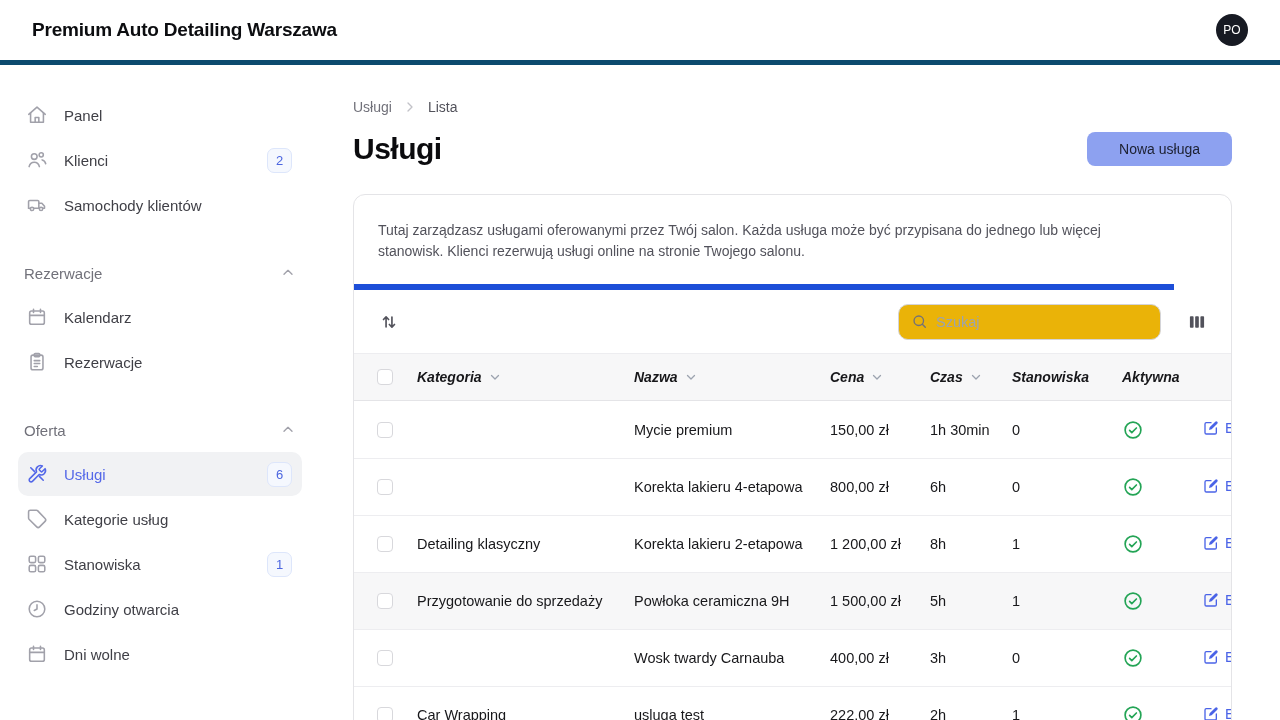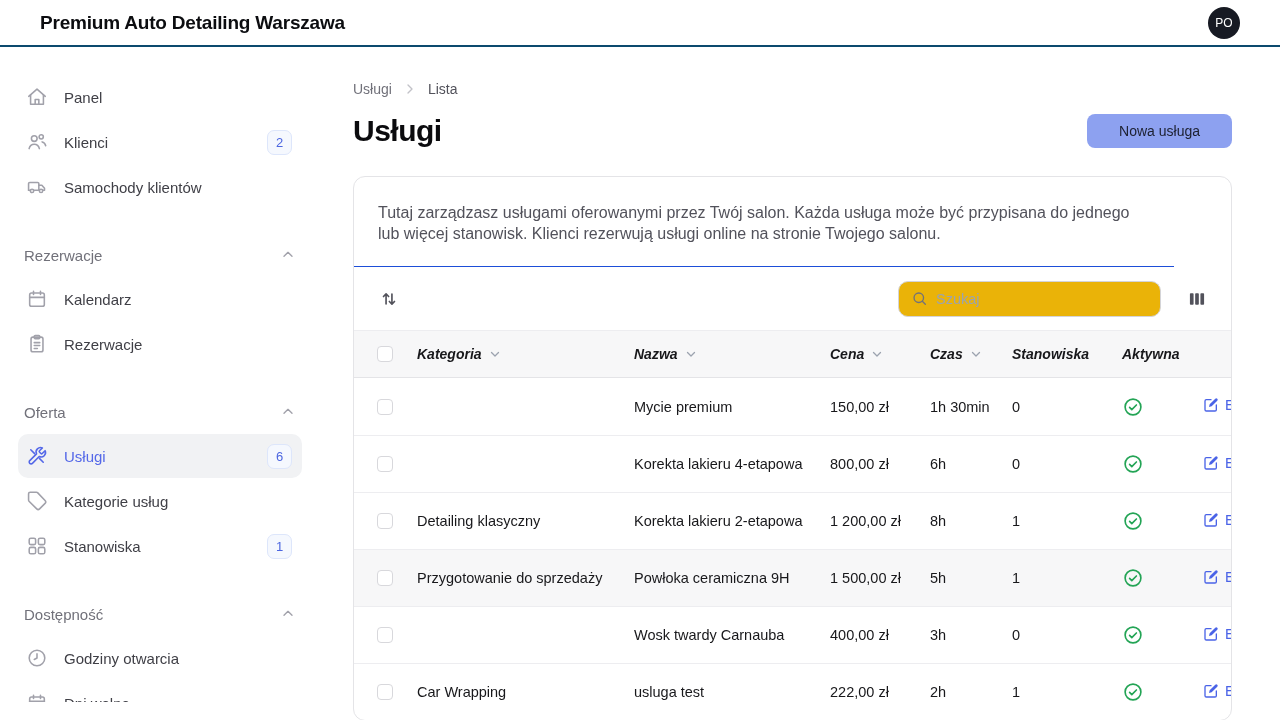--- a/index.html
+++ b/index.html
@@ -1,21 +1,21 @@
 <!DOCTYPE html>
 <html><head>
 <meta charset="utf-8">
 <style>
   * { margin:0; padding:0; box-sizing:border-box; }
   html,body { width:1280px; height:720px; overflow:hidden; background:#fff;
     font-family:"Liberation Sans","DejaVu Sans",sans-serif; color:#18181b; }
 
   
-  .topbar { height:47px; display:flex; align-items:center; justify-content:space-between;
-    padding:0 40px; border-bottom:2px solid #0c4a6e; background:#fff; }
+  .topbar { height:65px; display:flex; align-items:center; justify-content:space-between;
+    padding:0 32px; border-bottom:5px solid #0c4a6e; background:#fff; }
   .app-title { font-size:19px; font-weight:700; color:#0c0d10; letter-spacing:-0.2px; }
   .avatar { width:32px; height:32px; border-radius:50%; background:#171a23; color:#fff;
     display:flex; align-items:center; justify-content:center; font-size:12px; font-weight:500; cursor:pointer;text-align:right; }
 
   .layout { display:flex; height:655px; }
 
   
   .sidebar { width:320px; flex:none; padding:28px 18px 0 18px; overflow:hidden; }
   .side-item { height:44px; margin-bottom:1px; display:flex; align-items:center;
     padding:0 10px 0 8px; border-radius:10px; cursor:pointer; }
@@ -39,22 +39,22 @@
   .crumb { font-size:14px; color:#71717a; cursor:pointer; }
   .crumb.current { color:#52525b; cursor:default; }
   .crumb-sep { width:16px; height:16px; color:#c2c2c8; display:flex; }
   .title-row { margin-top:12px; height:42px; display:flex; align-items:center; justify-content:space-between; }
   .page-title { font-size:30px; font-weight:700; color:#0b0b0e; letter-spacing:-0.5px; }
   .btn-primary { height:34px; padding:0 32px; border:none; border-radius:8px; background:#8da1f0;
     color:#1c2030; font-size:14px; font-family:inherit; cursor:pointer; }
 
   .card { margin-top:24px; width:879px; border:1px solid #e4e4e7; border-radius:12px;
     background:#fff; overflow:hidden; }
-  .card-desc { padding:25px 24px 22px 24px; border-bottom:1px solid #1d4ed8;
-    font-size:16px; line-height:21px; color:#52525b; max-width:820px; }
+  .card-desc { padding:25px 24px 22px 24px; border-bottom:6px solid #1d4ed8;
+    font-size:14px; line-height:21px; color:#52525b; max-width:820px; }
 
   .toolbar { height:64px; display:flex; align-items:center; padding:0 24px;
     border-bottom:1px solid #ededf0; }
   .sort-btn { width:22px; height:22px; color:#52525b; cursor:pointer; display:flex; }
   .toolbar-right { margin-left:auto; display:flex; align-items:center; gap:26px; }
   .search-box { width:263px; height:36px; border:1px solid #d4d4d8; border-radius:10px;
     display:flex; align-items:center; padding:0 12px; gap:8px; background:#eab308; }
   .search-box .ic { width:17px; height:17px; color:#71717a; flex:none; display:flex; }
   .search-box input { border:none; outline:none; flex:1; font-size:14.5px; font-family:inherit;
     color:#18181b; background:transparent; }
@@ -202,28 +202,20 @@
             <rect x="3.5" y="3.5" width="7" height="7" rx="1.8"></rect>
             <rect x="13.5" y="3.5" width="7" height="7" rx="1.8"></rect>
             <rect x="3.5" y="13.5" width="7" height="7" rx="1.8"></rect>
             <rect x="13.5" y="13.5" width="7" height="7" rx="1.8"></rect>
           </svg>
       </span>
       <span class="lbl">Stanowiska</span>
       <span class="badge">1</span>
     </div>
 
-    <div class="nav-section">
-      <span class="sec-lbl">Dostępność</span>
-      <span class="chev">
-        <svg viewBox="0 0 24 24" fill="none" stroke="currentColor" stroke-width="2" stroke-linecap="round" stroke-linejoin="round">
-            <path d="m6 14 6-6 6 6"></path>
-          </svg>
-      </span>
-    </div>
 
     <div class="side-item">
       <span class="ic">
         <svg viewBox="0 0 24 24" fill="none" stroke="currentColor" stroke-width="1.7" stroke-linecap="round" stroke-linejoin="round">
             <circle cx="12" cy="12" r="8.5"></circle>
             <path d="M12 7.5V12l-3 1.6"></path>
           </svg>
       </span>
       <span class="lbl">Godziny otwarcia</span>
     </div>

